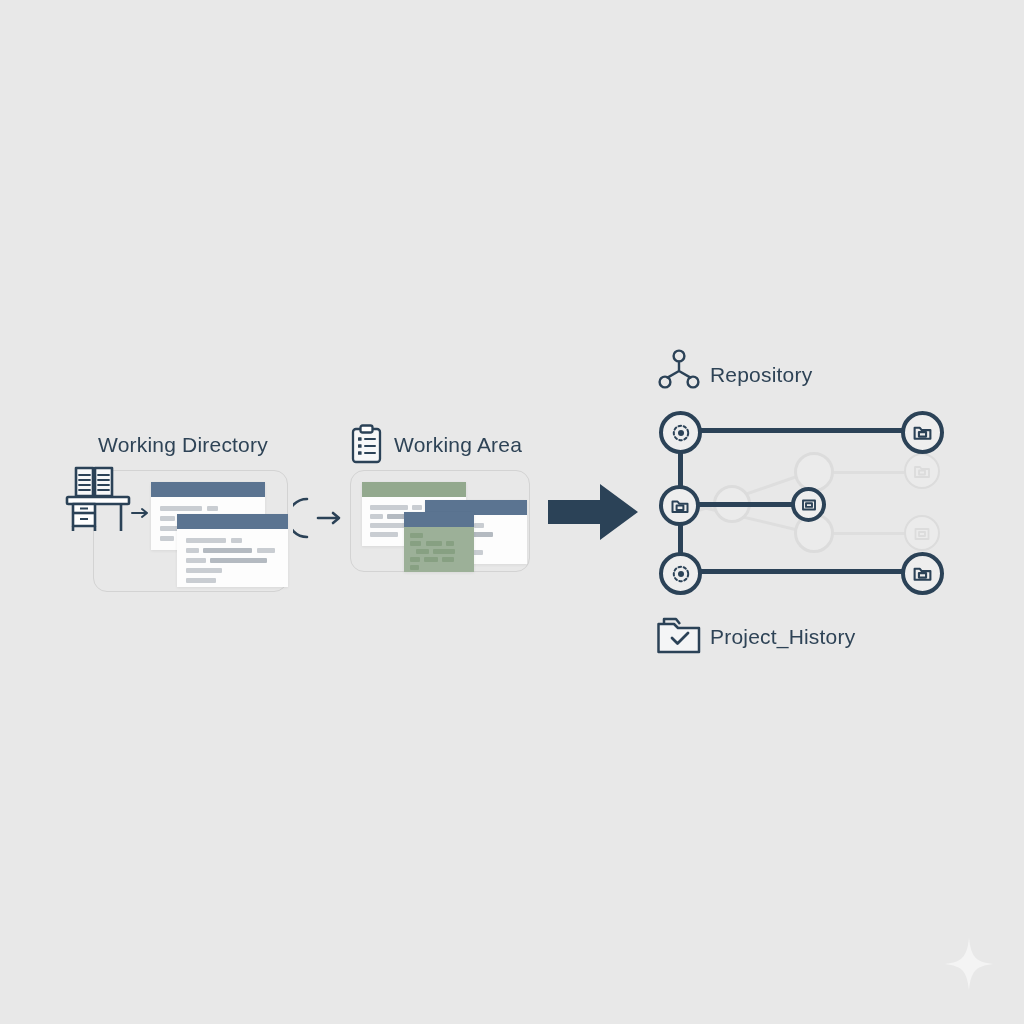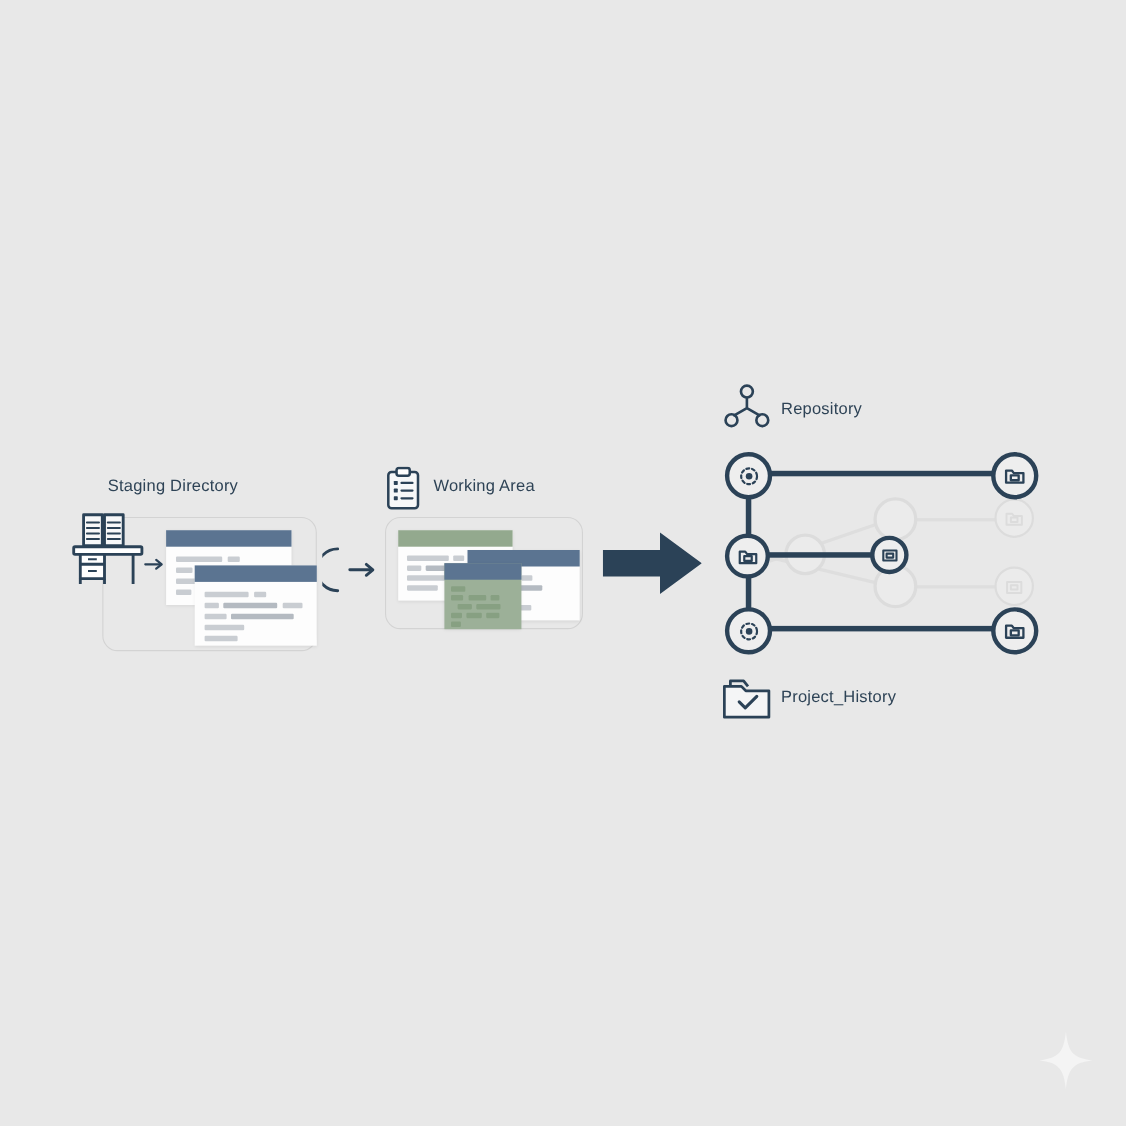--- a/index.html
+++ b/index.html
@@ -21,21 +21,21 @@
     left: 0; top: 0;
     width: 1024px;
     height: 1024px;
   }
 
   
   .abs { position: absolute; }
 
   .label-text {
     color: #2e4356;
-    font-size: 15px;
+    font-size: 21px;
     letter-spacing: 0.2px;
     white-space: nowrap;
   }
 
   .panel-box {
     position: absolute;
     border: 1.4px solid #d3d3d3;
     border-radius: 14px;
     background: transparent;
   }
@@ -87,21 +87,21 @@
   .sparkle {
     position: absolute;
     opacity: 0.85;
   }
 </style>
 </head>
 <body>
 
 <div id="stage">
 
-  <div class="abs label-text" style="left:98px; top:433px;">Staging Directory</div>
+  <div class="abs label-text" style="left:98px; top:433px;">Working Directory</div>
 
   <div class="panel-box" style="left:93px; top:470px; width:195px; height:122px;"></div>
 
   <svg class="abs" style="left:64px; top:462px;" width="70" height="72" viewBox="0 0 70 72">
     <g fill="none" stroke="#2b4257" stroke-width="2.6" stroke-linejoin="round">
 
       <path d="M12 6 h17 v28 h-17 z" fill="#f7f8f9"></path>
 
       <path d="M31 6 h17 v28 h-17 z" fill="#f7f8f9"></path>
       <path d="M29.8 6 v28" stroke-width="2.2"></path>

